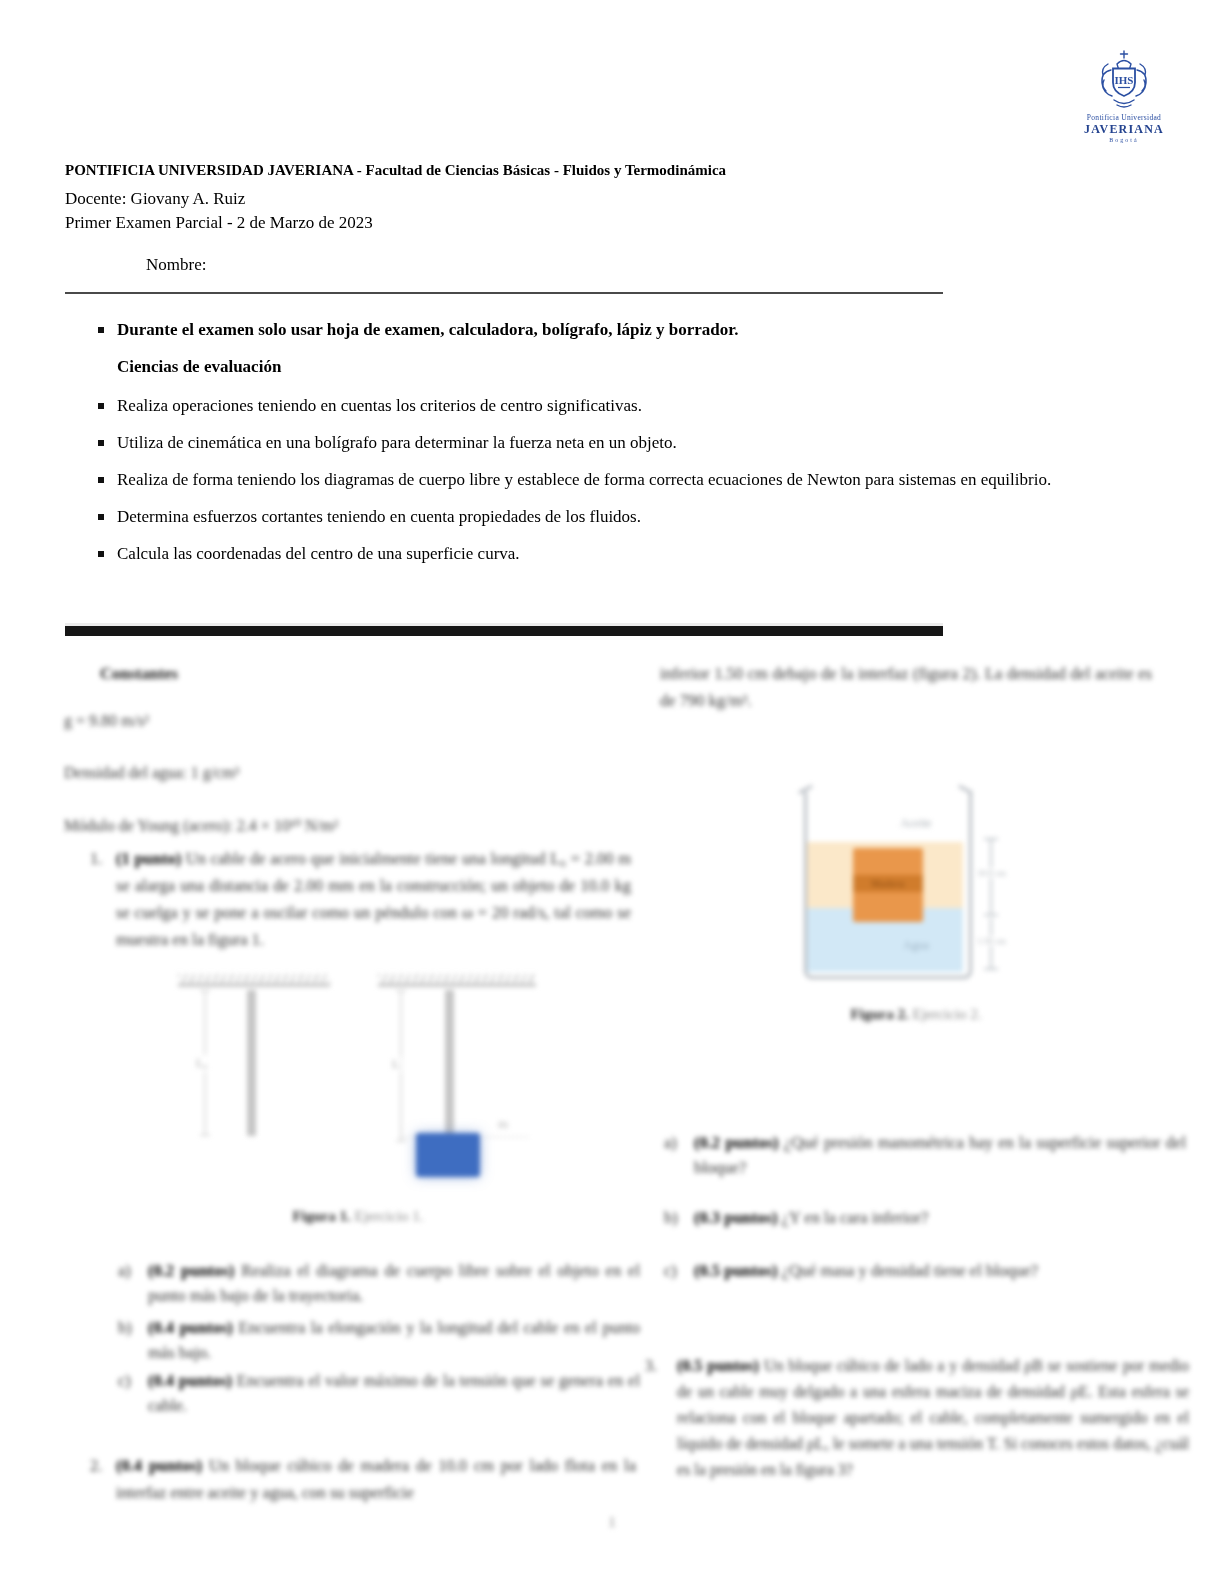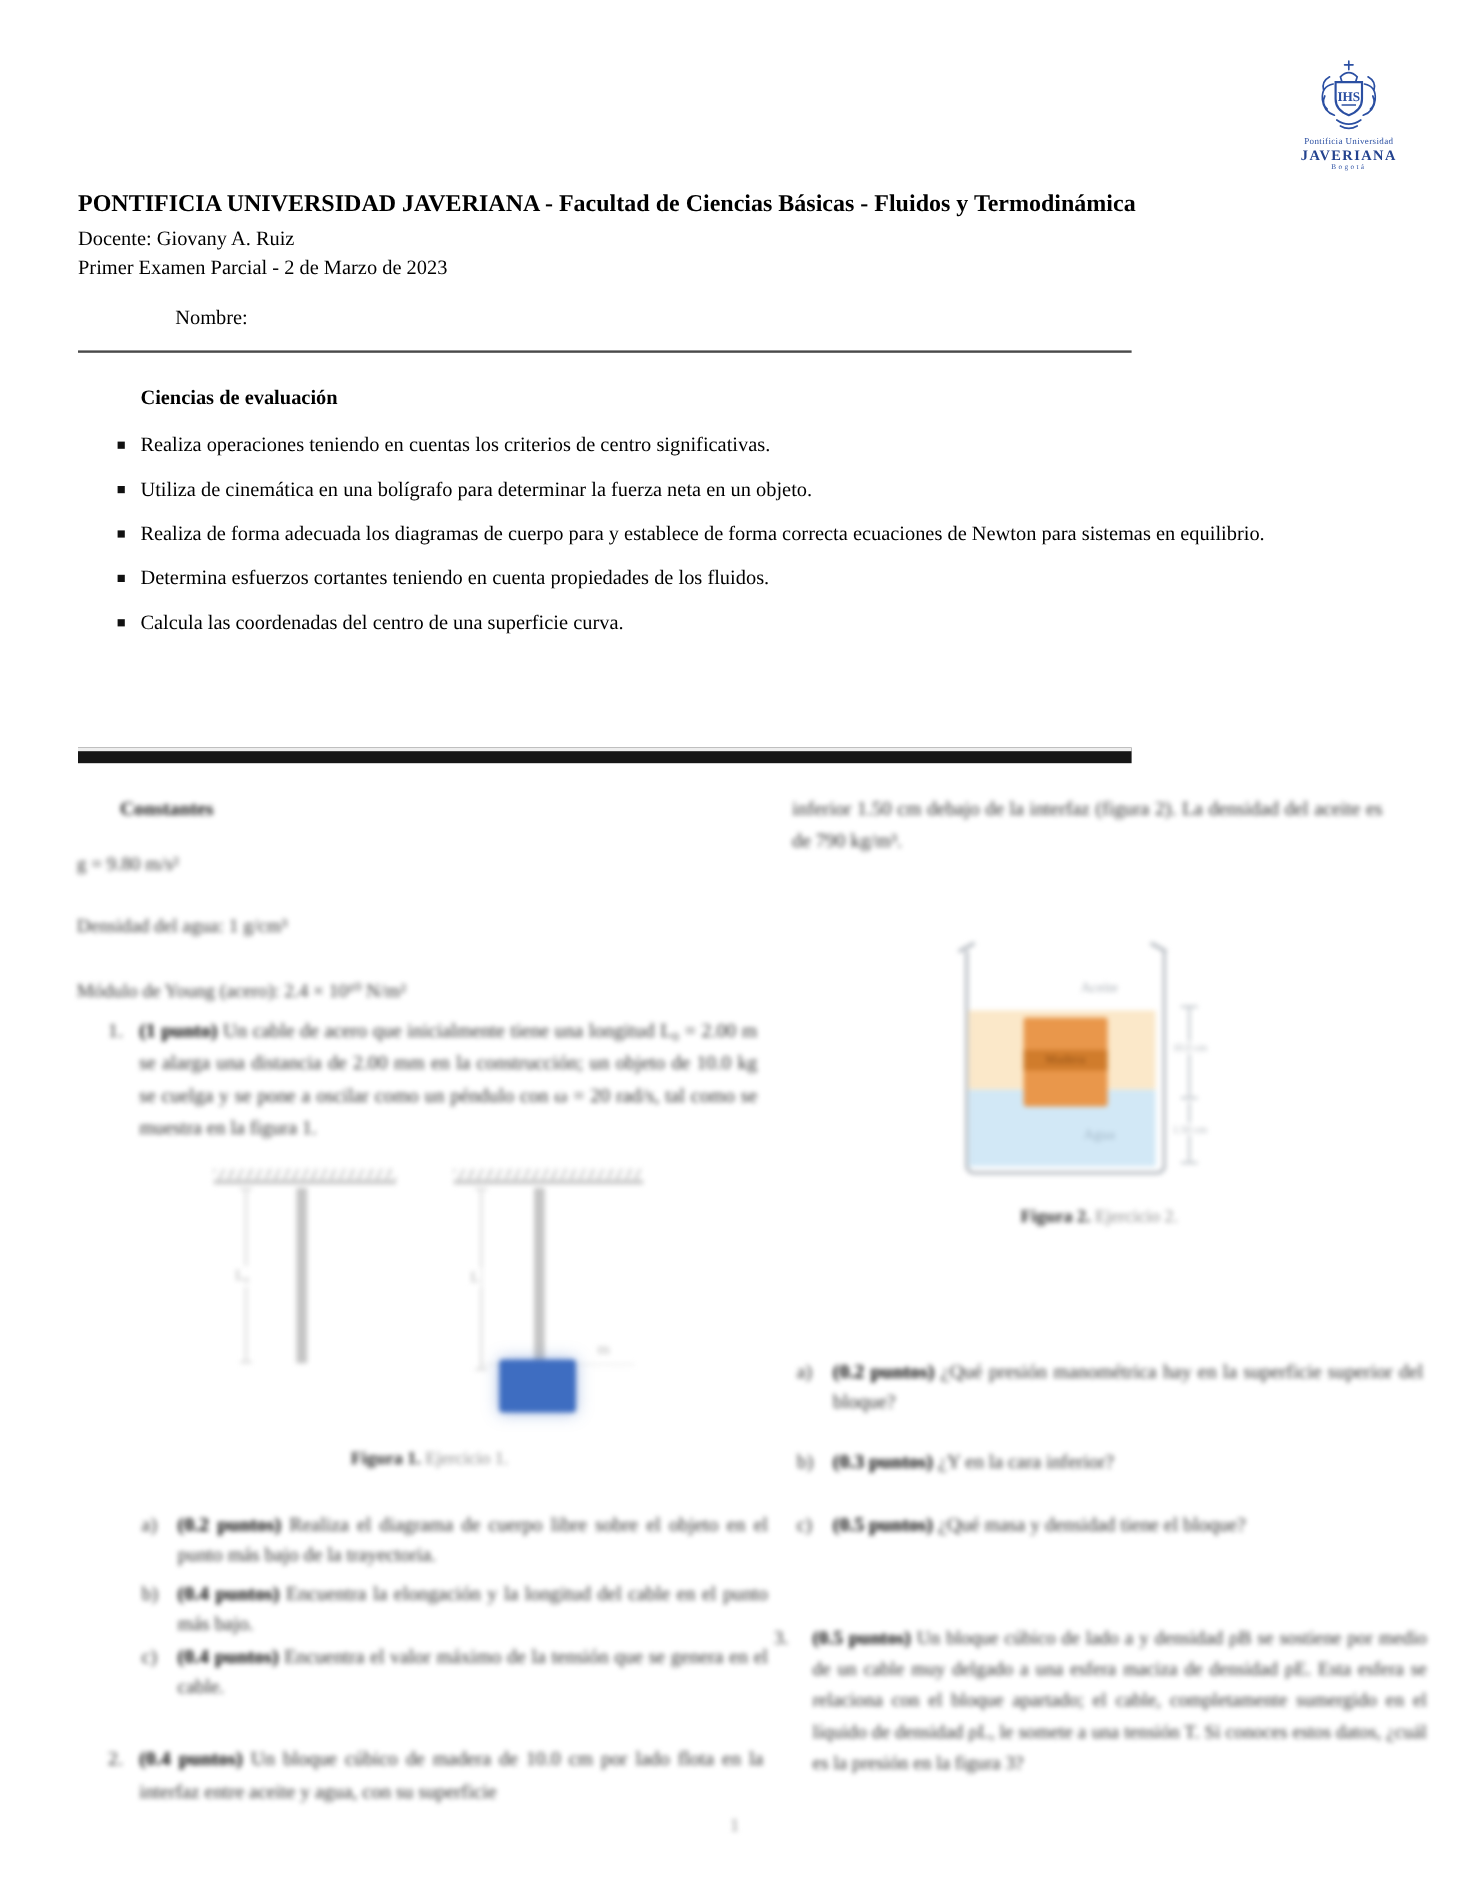--- a/index.html
+++ b/index.html
@@ -9,21 +9,21 @@
 
   
   .logo{left:1082px;top:50px;width:84px;text-align:center;color:#2b4fa2;}
   .logo svg{display:block;margin:0 auto;}
   .lg1{font-size:7.5px;letter-spacing:.3px;margin-top:1px;}
   .lg2{font-size:12px;font-weight:bold;letter-spacing:1.2px;color:#24438f;}
   .lg3{font-size:6px;letter-spacing:2px;}
 
   
   .hdr{left:65px;top:158px;width:900px;line-height:24px;font-size:17px;}
-  .hdr-title{font-weight:bold;font-size:20px;margin-bottom:5px;}
+  .hdr-title{font-weight:bold;font-size:15px;margin-bottom:5px;}
   .nombre{left:98px;top:255px;font-size:17px;margin-left:48px;}
   .nameline{left:65px;top:292px;width:878px;height:2px;background:#4a4a4a;}
 
   
   .instr{left:98px;top:318px;width:1052px;font-size:17px;line-height:24px;}
   .item{position:relative;padding-left:19px;margin-bottom:13px;text-align:justify;}
   .sq{position:absolute;left:0;top:9px;width:6px;height:6px;background:#111;}
   .bold{font-weight:bold;}
   .crit-head{font-weight:bold;margin:2px 0 15px 19px;}
 
@@ -103,32 +103,36 @@
   <div class="abs hdr">
     <div class="hdr-title">PONTIFICIA UNIVERSIDAD JAVERIANA - Facultad de Ciencias Básicas - Fluidos y Termodinámica</div>
     <div>Docente: Giovany A. Ruiz</div>
     <div>Primer Examen Parcial - 2 de Marzo de 2023</div>
   </div>
 
   <div class="abs nombre">Nombre:</div>
   <div class="abs nameline"></div>
 
   <div class="abs instr">
+    <div class="item bold">
+      <span class="sq"></span>
+      <span>Durante el examen solo usar hoja de examen, calculadora, bolígrafo, lápiz y borrador.</span>
+    </div>
     <div class="crit-head">Ciencias de evaluación</div>
     <div class="item">
       <span class="sq"></span>
       <span>Realiza operaciones teniendo en cuentas los criterios de centro significativas.</span>
     </div>
     <div class="item">
       <span class="sq"></span>
       <span>Utiliza de cinemática en una bolígrafo para determinar la fuerza neta en un objeto.</span>
     </div>
     <div class="item">
       <span class="sq"></span>
-      <span>Realiza de forma adecuada los diagramas de cuerpo para y establece de forma correcta ecuaciones de Newton para sistemas en equilibrio.</span>
+      <span>Realiza de forma teniendo los diagramas de cuerpo libre y establece de forma correcta ecuaciones de Newton para sistemas en equilibrio.</span>
     </div>
     <div class="item">
       <span class="sq"></span>
       <span>Determina esfuerzos cortantes teniendo en cuenta propiedades de los fluidos.</span>
     </div>
     <div class="item">
       <span class="sq"></span>
       <span>Calcula las coordenadas del centro de una superficie curva.</span>
     </div>
   </div>

